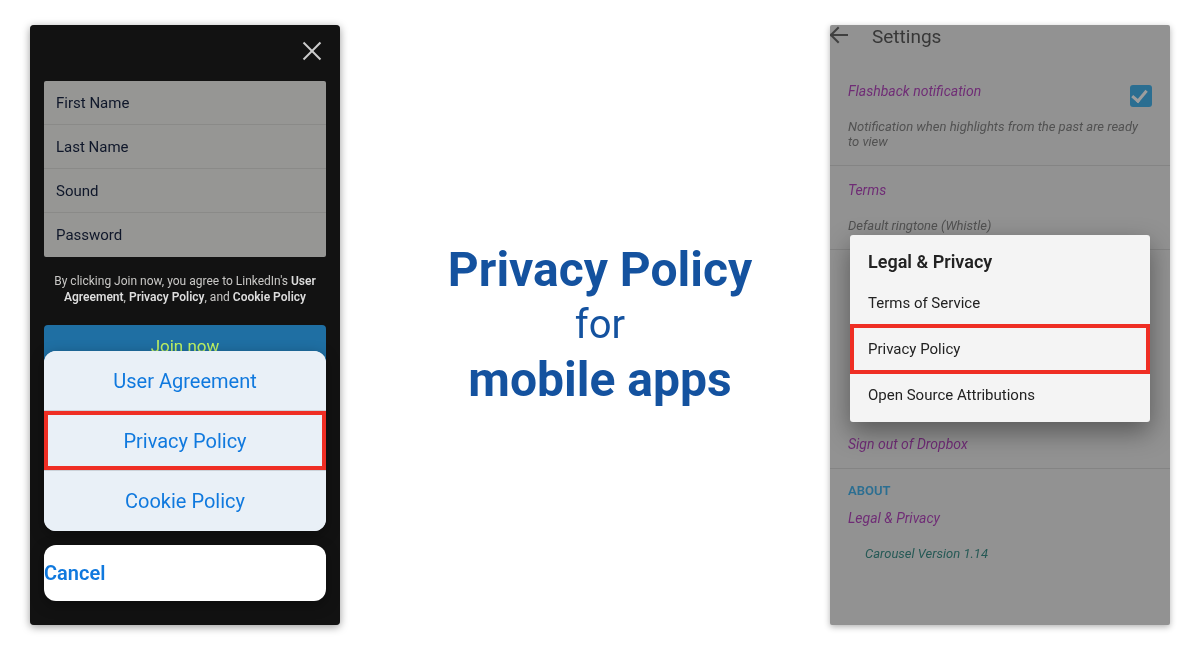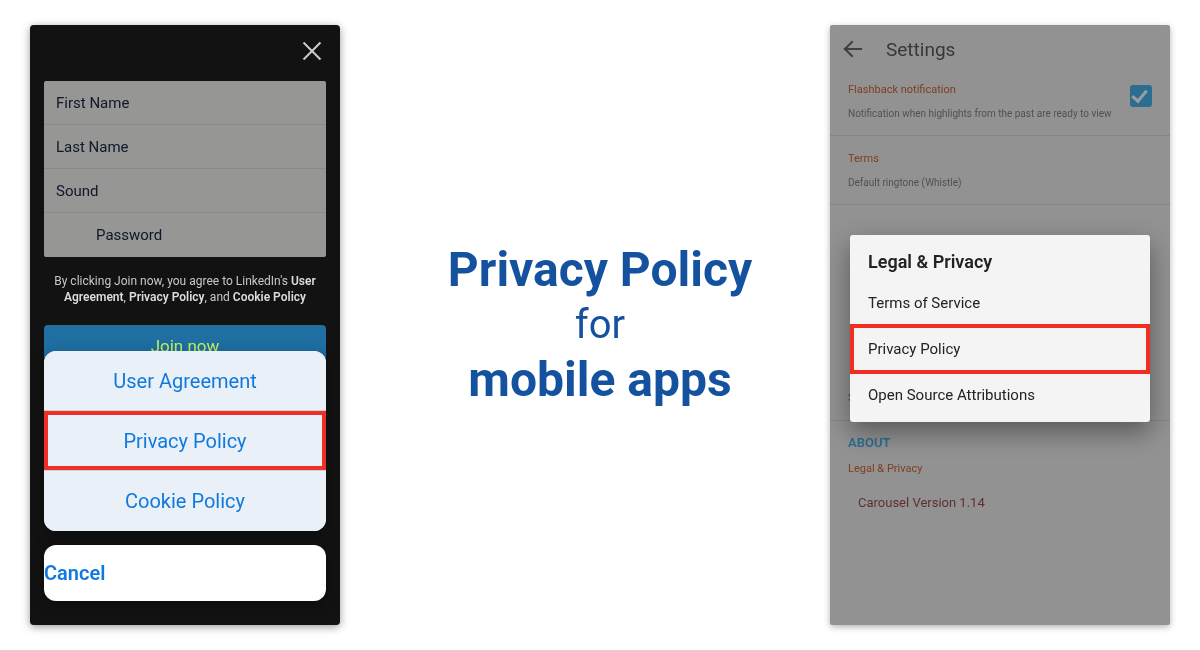--- a/index.html
+++ b/index.html
@@ -66,21 +66,21 @@
     border-radius:2px;
     z-index:1;
   }
   .iphone .form-card .field{
     height:44px; line-height:44px;
     padding:0 12px;
     color:#0f172a;
     font-size:15px;
     border-bottom:1px solid rgba(0,0,0,.08);
   }
-  .iphone .form-card .field:last-child{border-bottom:none;margin-left:40px;}
+  .iphone .form-card .field:last-child{border-bottom:none;}
 
   .iphone .disclaimer{
     position:absolute;
     left:20px;right:20px;top:248px;
     color:#c9c8c6;
     font-size:12px;
     text-align:center;
     line-height:1.35;
     z-index:1;
   }
@@ -147,47 +147,47 @@
     box-shadow:0 2px 6px rgba(0,0,0,.3);
     font-family:Roboto,Arial,sans-serif;
   }
   .android::after{
     content:"";
     position:absolute;inset:0;
     background:rgba(60,60,60,.5);
     pointer-events:none;
   }
   .android .toolbar{
-    height:48px;display:flex;align-items:center;gap:22px;
-    padding:0 14px;
+    height:48px;display:flex;gap:22px;
+    padding:0 0;
     color:#333;
     font-size:19px;
   }
   .android .arrow-back{
     width:20px;height:20px;position:relative;
   }
   .android .arrow-back::before{
     content:"";position:absolute;left:2px;top:9px;width:16px;height:2px;background:#444;
   }
   .android .arrow-back::after{
     content:"";position:absolute;left:2px;top:4px;width:10px;height:10px;border-left:2px solid #444;border-bottom:2px solid #444;transform:rotate(45deg);
   }
   .android .section{padding:10px 18px;}
-  .android .row-title{font-size:11px;color:#c2410c;}
-  .android .row-sub{font-size:10px;color:#666;margin-top:12px;}
+  .android .row-title{font-size:14px;color:#a21caf;font-style:italic;}
+  .android .row-sub{font-size:13px;color:#666;margin-top:20px;font-style:italic;}
   .android .checkbox{
     position:absolute;right:18px;top:60px;width:22px;height:22px;
     background:#1aa0e6;border-radius:3px;
   }
   .android .checkbox::after{
     content:"";position:absolute;left:5px;top:2px;width:6px;height:12px;border-right:3px solid #fff;border-bottom:3px solid #fff;transform:rotate(40deg);
   }
   .android .divider{height:1px;background:rgba(0,0,0,.12);margin:6px 0;}
   .android .about-hdr{color:#1aa0e6;font-size:13px;font-weight:600;padding:8px 18px 2px;}
-  .android .version{color:#7f1d1d;font-size:13px;padding:10px 28px 18px;}
+  .android .version{color:#0f766e;font-size:13px;padding:10px 35px 18px;font-style:italic;}
 
   
   .android .popup{
     position:absolute;
     left:20px;right:20px;top:210px;
     background:#f4f4f4;
     border-radius:3px;
     z-index:3;
     box-shadow:0 10px 26px rgba(0,0,0,.4);
     padding:6px 0 4px;

